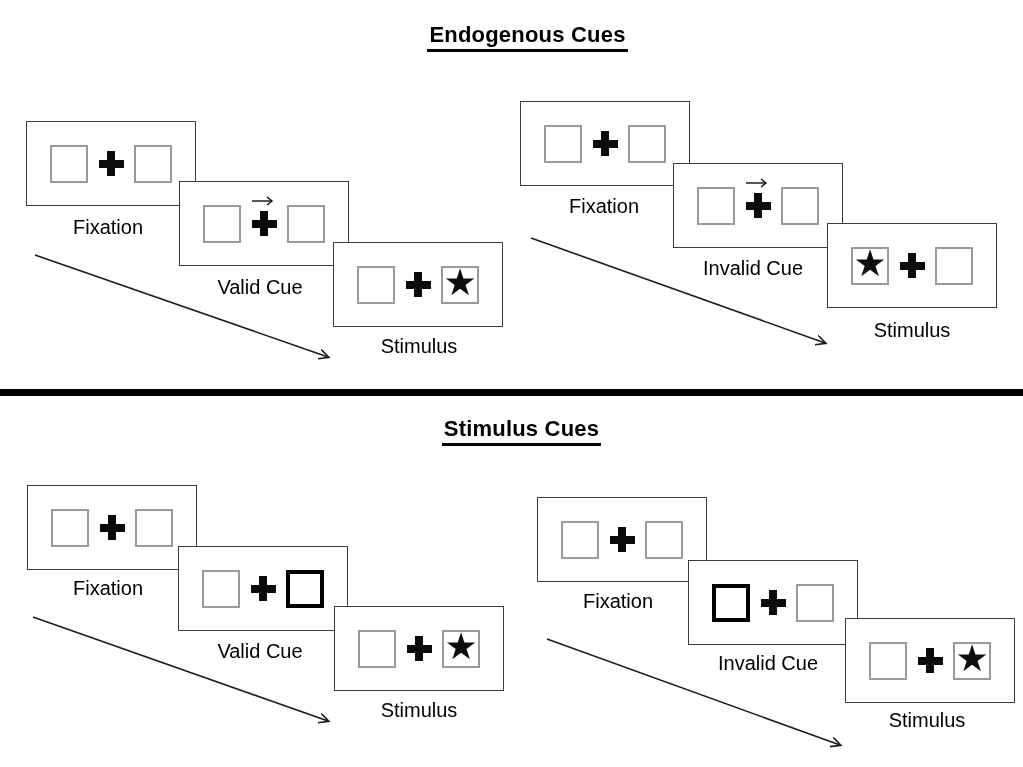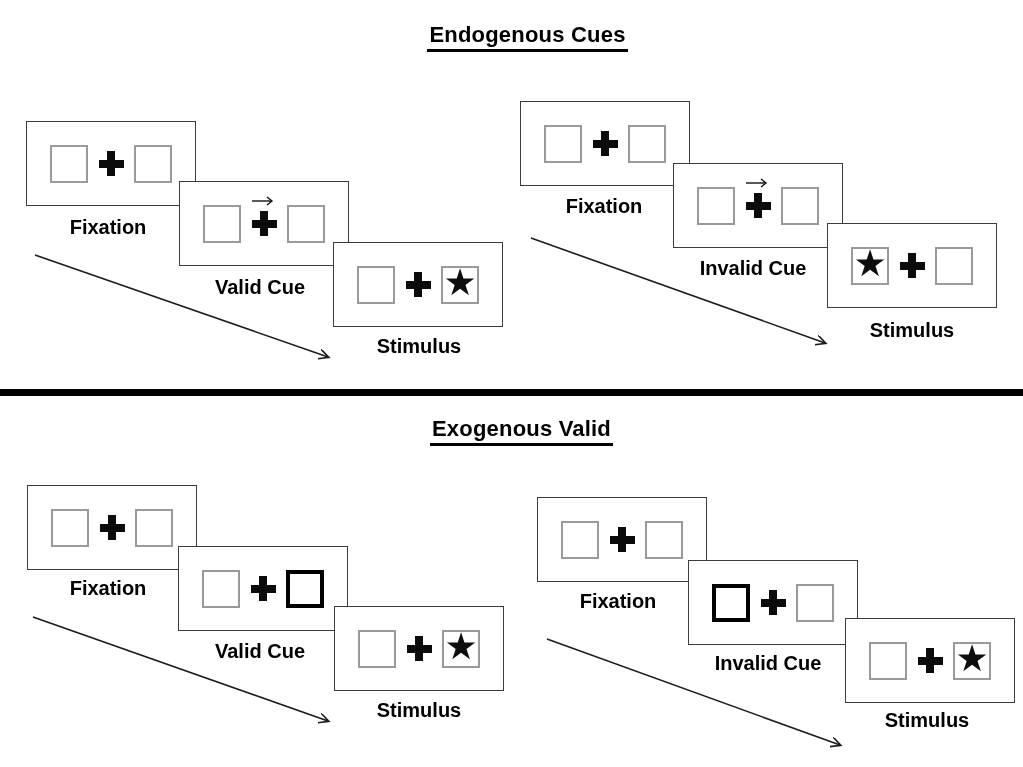--- a/index.html
+++ b/index.html
@@ -25,21 +25,21 @@
   }
   .sq.thick{border:4px solid #000;}
   .star{font-size:37px;line-height:1;color:#0d0d0d;transform:translateY(-2px);}
   .plus{position:relative;width:25px;height:25px;flex:0 0 auto;}
   .plus::before{content:"";position:absolute;left:8.5px;top:0;width:8px;height:25px;background:#0b0b0b;}
   .plus::after{content:"";position:absolute;top:8.5px;left:0;width:25px;height:8px;background:#0b0b0b;}
   .center-stack{position:relative;display:flex;align-items:center;justify-content:center;}
   .cue-arrow{position:absolute;left:50%;top:-15px;transform:translateX(-50%);}
   .plabel{
     position:absolute;transform:translateX(-50%);white-space:nowrap;
-    font-size:20px;font-weight:bold;color:#000;
+    font-size:20px;font-weight:normal;color:#000;
   }
   .arrows-layer{position:absolute;left:0;top:0;width:1023px;height:767px;}
 </style>
 </head>
 <body>
 
 <div class="title-row" style="top:22px;padding-left:16px;">
   <span class="title-text">Endogenous Cues</span>
 </div>
 
@@ -109,21 +109,21 @@
       <span class="star">★</span>
     </span>
   <span class="plus"></span>
   <span class="sq"></span>
 </div>
 <div class="plabel" style="left:912px;top:319px;">Stimulus</div>
 
 <div class="divider"></div>
 
 <div class="title-row" style="top:416px;padding-left:10px;">
-  <span class="title-text">Exogenous Valid</span>
+  <span class="title-text">Stimulus Cues</span>
 </div>
 
 <div class="panel" style="left:27px;top:485px;">
   <span class="sq"></span>
   <span class="plus"></span>
   <span class="sq"></span>
 </div>
 <div class="plabel" style="left:108px;top:577px;">Fixation</div>
 
 <div class="panel" style="left:178px;top:546px;">

